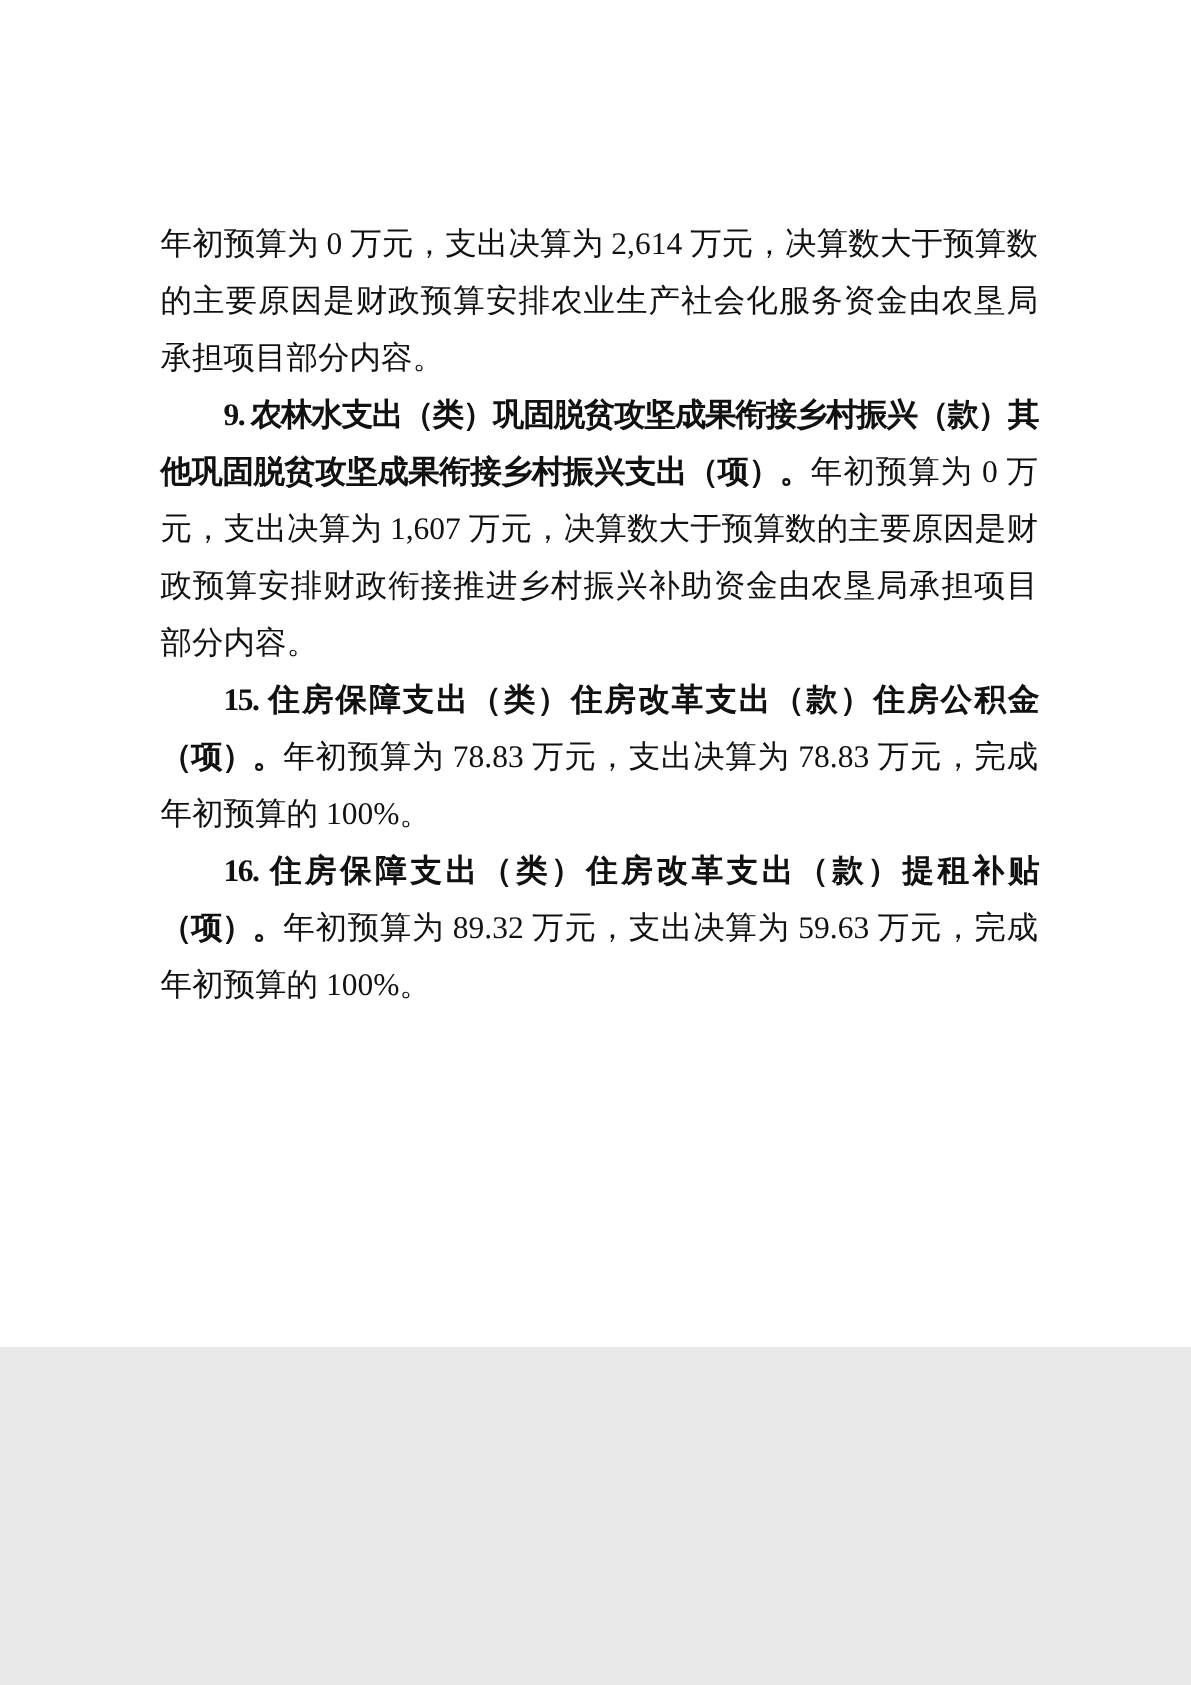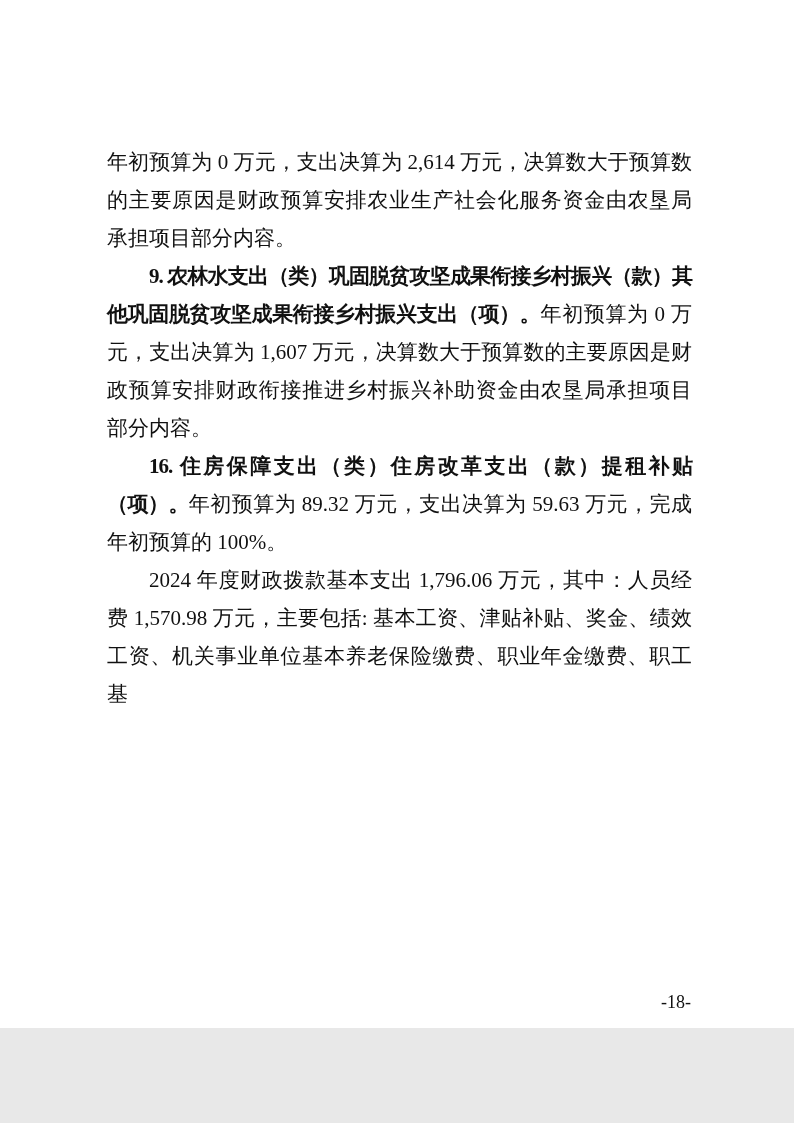--- a/index.html
+++ b/index.html
@@ -1,19 +1,19 @@
 <!DOCTYPE html>
 <html><head>
 <meta charset="utf-8">
 <style>
   html, body { margin: 0; padding: 0; background: #e8e8e8; }
   .page {
     position: relative;
     width: 794px;
-    height: 1028px;
+    height: 898px;
     margin: 0 auto;
     background: #ffffff;
     color: #111111;
     font-family: "Liberation Serif", "DejaVu Serif", serif;
     overflow: hidden;
   }
   .content {
     position: absolute;
     left: 107px;
     top: 143px;
@@ -54,22 +54,22 @@
 <body>
 
 <div class="page">
   <div class="content">
 
     <p class="no-indent">年初预算为 0 万元，支出决算为 2,614 万元，决算数大于预算数的主要原因是财政预算安排农业生产社会化服务资金由农垦局承担项目部分内容。</p>
 
 
     <p><span class="item-heading">9. 农林水支出（类）巩固脱贫攻坚成果衔接乡村振兴（款）其他巩固脱贫攻坚成果衔接乡村振兴支出（项）。</span><span class="item-body">年初预算为 0 万元，支出决算为 1,607 万元，决算数大于预算数的主要原因是财政预算安排财政衔接推进乡村振兴补助资金由农垦局承担项目部分内容。</span></p>
 
+    <p><span class="item-heading">15. 住房保障支出（类）住房改革支出（款）住房公积金（项）。</span><span class="item-body">年初预算为 78.83 万元，支出决算为 78.83 万元，完成年初预算的 100%。</span></p>
 
     <p><span class="item-heading">16. 住房保障支出（类）住房改革支出（款）提租补贴（项）。</span><span class="item-body">年初预算为 89.32 万元，支出决算为 59.63 万元，完成年初预算的 100%。</span></p>
 
 
-    <p>2024 年度财政拨款基本支出 1,796.06 万元，其中：人员经费 1,570.98 万元，主要包括: 基本工资、津贴补贴、奖金、绩效工资、机关事业单位基本养老保险缴费、职业年金缴费、职工基</p>
 
   </div>
 
   <div class="page-number">-18-</div>
 </div>
 
 </body></html>

